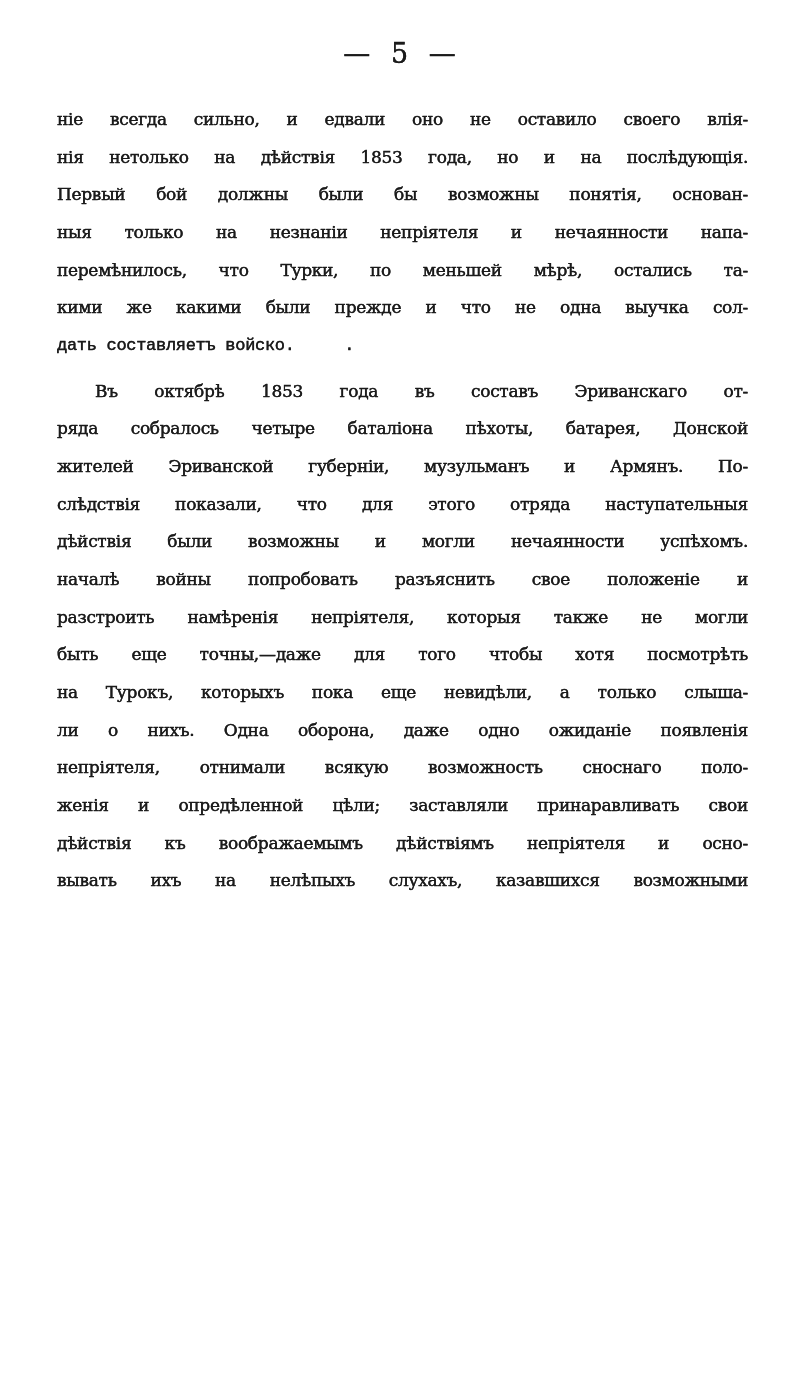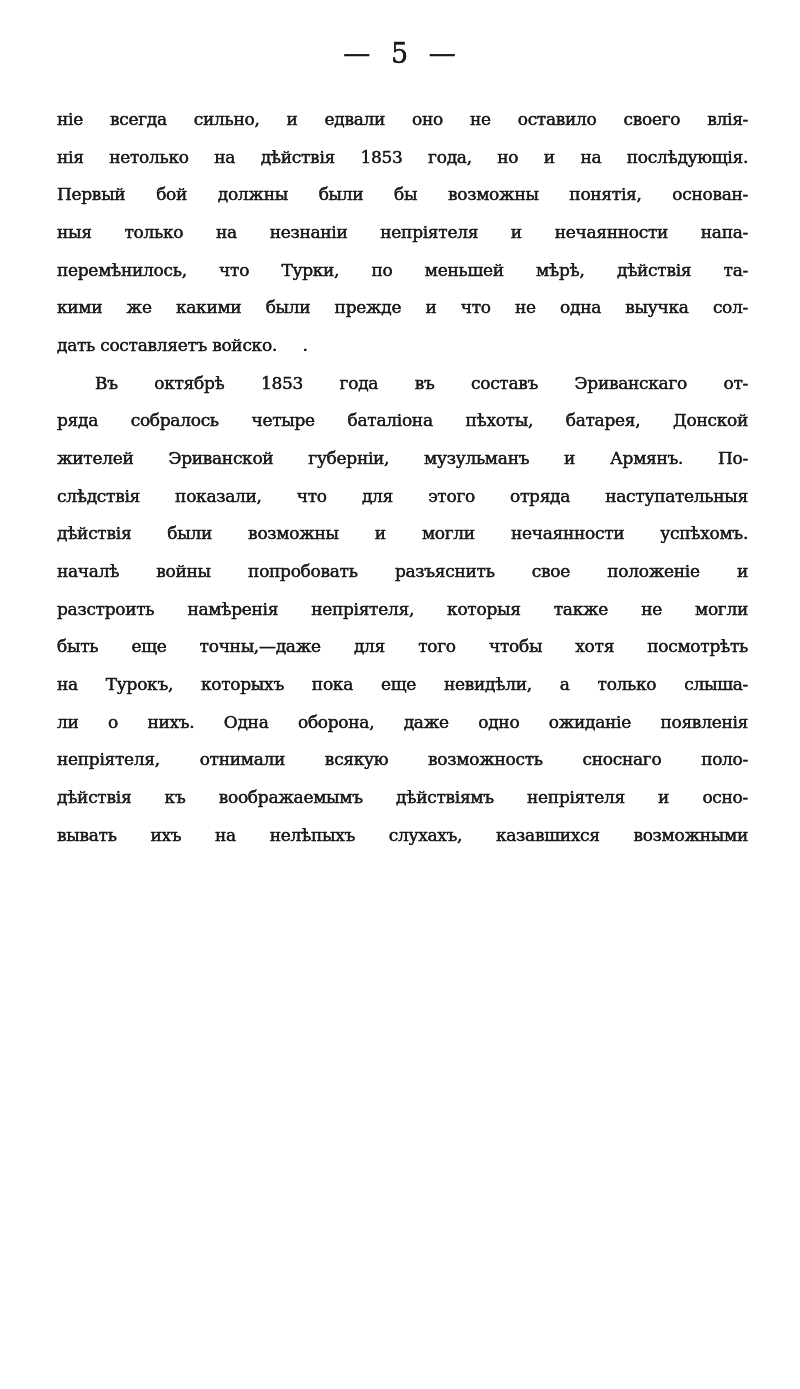--- a/index.html
+++ b/index.html
@@ -44,55 +44,58 @@
     line-height: 37.67px;
     letter-spacing: -0.3px;
     text-align: justify;
     text-align-last: justify;
     white-space: normal;
     -webkit-text-stroke: 0.35px #1b1b1b;
     text-shadow: 0 0 0.4px rgba(20,20,20,0.85);
   }
   .para-end {
     text-align-last: left;
+    font-family: Liberation Mono, monospace;
   }
   .indent {
     text-indent: 38px;
+    margin-top: 8px;
   }
 </style>
 </head>
 <body>
 
 <div class="page">
 
   <div class="page-number">— 5 —</div>
 
   <div class="body-text">
 
     <div class="para">
       <div class="line">ніе всегда сильно, и едвали оно не оставило своего влія-</div>
       <div class="line">нія нетолько на дѣйствія 1853 года, но и на послѣдующія.</div>
       <div class="line">Первый бой должны были бы возможны понятія, основан-</div>
       <div class="line">ныя только на незнаніи непріятеля и нечаянности напа-</div>
-      <div class="line">перемѣнилось, что Турки, по меньшей мѣрѣ, дѣйствія та-</div>
+      <div class="line">перемѣнилось, что Турки, по меньшей мѣрѣ, остались та-</div>
       <div class="line">кими же какими были прежде и что не одна выучка сол-</div>
       <div class="line para-end">дать составляетъ войско.&nbsp;&nbsp;&nbsp;&nbsp;&nbsp;.</div>
     </div>
 
     <div class="para">
       <div class="line indent">Въ октябрѣ 1853 года въ составъ Эриванскаго от-</div>
       <div class="line">ряда собралось четыре баталіона пѣхоты, батарея, Донской</div>
       <div class="line">жителей Эриванской губерніи, музульманъ и Армянъ. По-</div>
       <div class="line">слѣдствія показали, что для этого отряда наступательныя</div>
       <div class="line">дѣйствія были возможны и могли нечаянности успѣхомъ.</div>
       <div class="line">началѣ войны попробовать разъяснить свое положеніе и</div>
       <div class="line">разстроить намѣренія непріятеля, которыя также не могли</div>
       <div class="line">быть еще точны,—даже для того чтобы хотя посмотрѣть</div>
       <div class="line">на Турокъ, которыхъ пока еще невидѣли, а только слыша-</div>
       <div class="line">ли о нихъ. Одна оборона, даже одно ожиданіе появленія</div>
       <div class="line">непріятеля, отнимали всякую возможность сноснаго поло-</div>
+      <div class="line">женія и опредѣленной цѣли; заставляли принаравливать свои</div>
       <div class="line">дѣйствія къ воображаемымъ дѣйствіямъ непріятеля и осно-</div>
       <div class="line">вывать ихъ на нелѣпыхъ слухахъ, казавшихся возможными</div>
 
     </div>
 
   </div>
 </div>
 
 </body></html>

